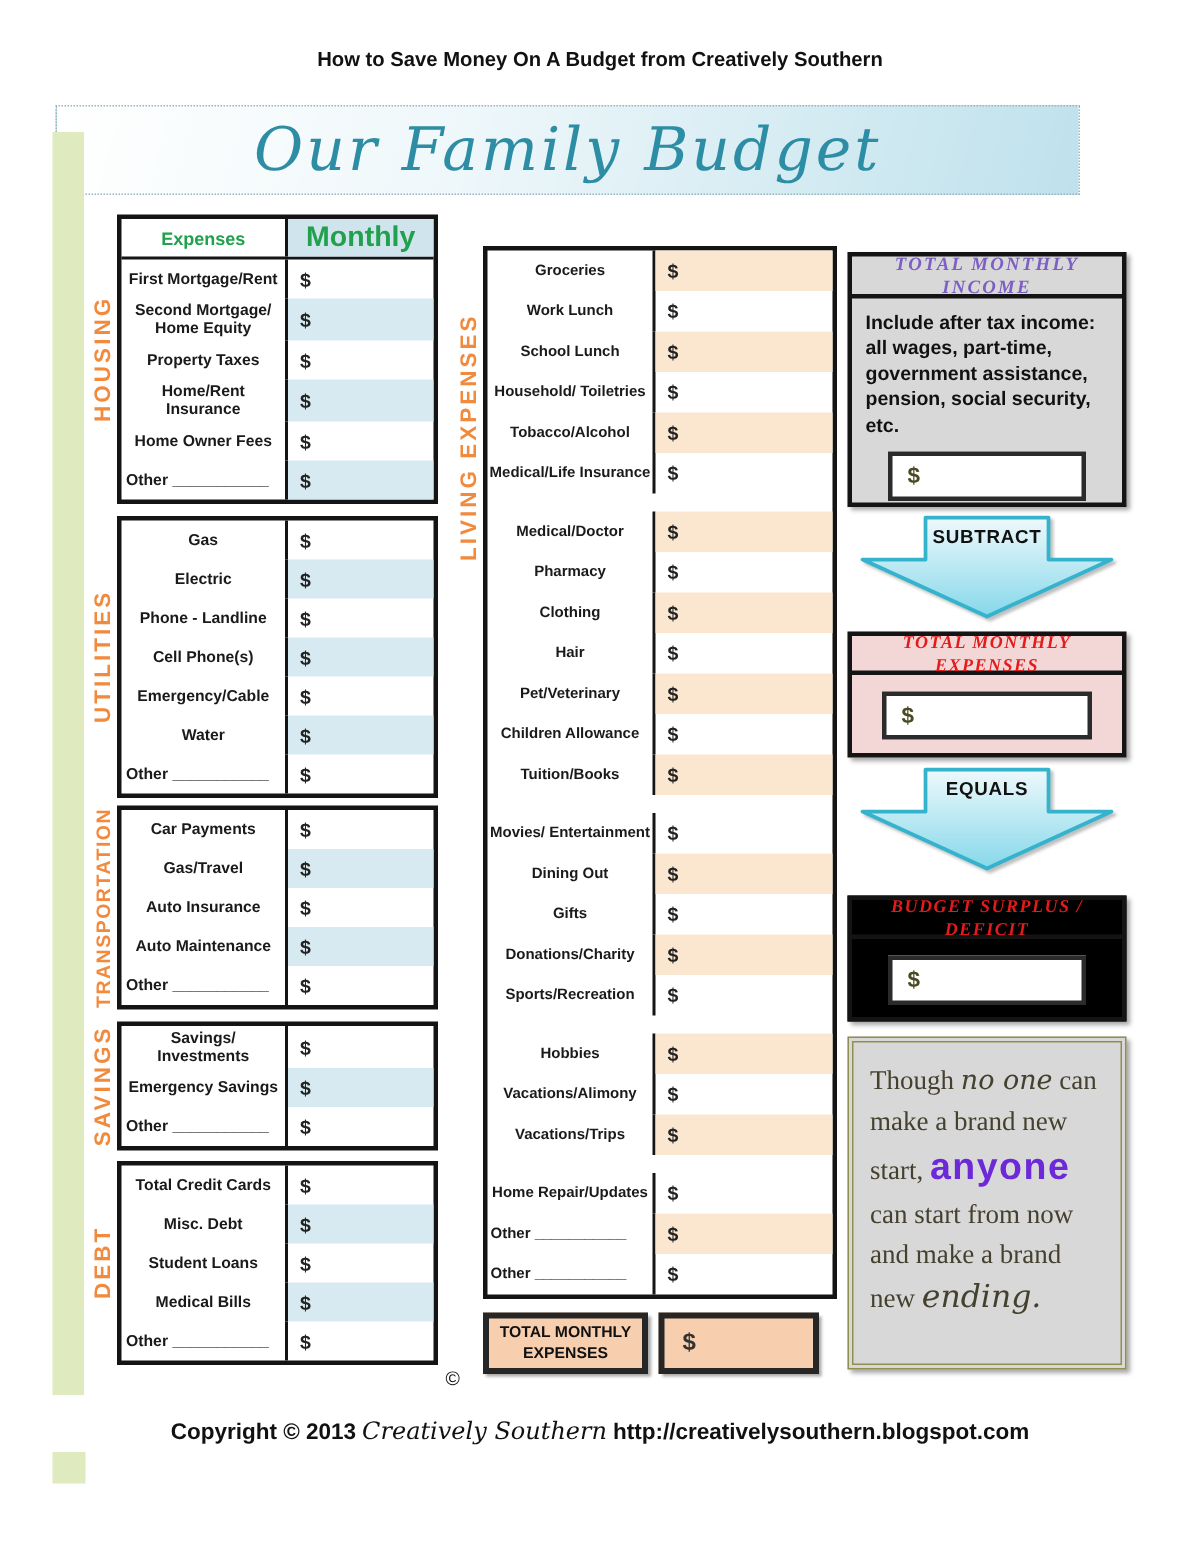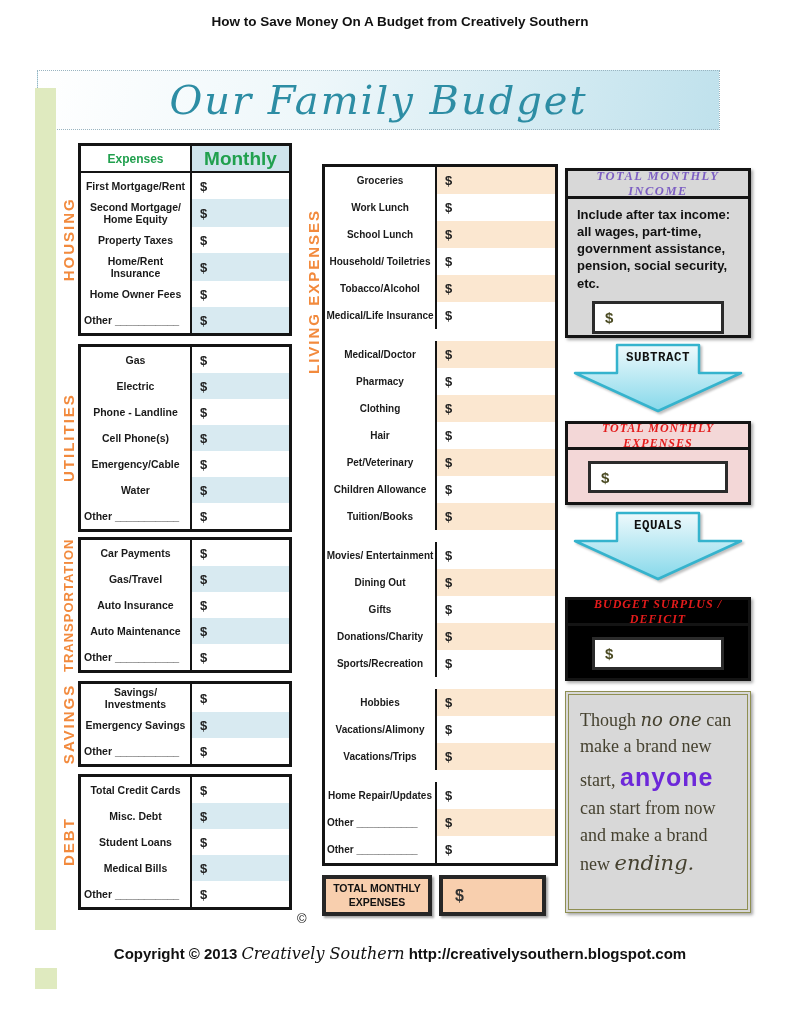--- a/index.html
+++ b/index.html
@@ -3,21 +3,21 @@
 <meta charset="utf-8">
 <style>
   * { margin:0; padding:0; box-sizing:border-box; }
   html,body { background:#ffffff; }
   .page {
     position:relative; width:800px; height:1035px; background:#fff;
     font-family:"Liberation Sans", sans-serif; color:#111; overflow:hidden;
   }
   
   .page-title {
-    position:absolute; top:14px; left:0; width:100%;
+    position:absolute; top:32px; left:0; width:100%;
     text-align:center; font-size:13.5px; font-weight:bold; color:#111;
   }
   .banner {
     position:absolute; left:37px; top:70px; width:683px; height:60px;
     background:linear-gradient(105deg,#ffffff 0%,#eef7fa 40%,#bfe1ec 100%);
     border:1px dotted #9ab4c0;
     display:flex; align-items:center; justify-content:center;
   }
   .banner-title {
     font-family:"DejaVu Serif", serif; font-style:italic;
@@ -116,21 +116,21 @@
   .dollar-input {
     background:#fff; border:3px solid #2b2b2b;
     display:flex; align-items:center; padding-left:10px;
     font-size:15px; font-weight:bold; color:#4a4a22;
   }
   .income-box .dollar-input { width:132px; height:33px; margin:9px auto 0 auto; }
   .arrow-wrap { position:relative; width:186px; height:72px; margin-top:5px; }
   .arrow-wrap svg { filter:drop-shadow(2px 2px 1px rgba(0,0,0,0.25)); }
   .arrow-label {
     position:absolute; top:8px; left:0; width:100%; text-align:center;
-    font-size:12.5px; font-weight:bold; color:#111; letter-spacing:0.5px;font-family:Liberation Mono, monospace;
+    font-size:12.5px; font-weight:bold; color:#111; letter-spacing:0.5px;
   }
   .expenses-box { height:84px; background:#f3d7d7; margin-top:6px; }
   .expenses-box .panel-header { height:26px; color:#e31b1b; font-size:12px; letter-spacing:1px; }
   .expenses-box .dollar-input { width:140px; height:32px; margin:11px auto 0 auto; }
   .equals-arrow { margin-top:6px; }
   .surplus-box { height:84px; background:#000000; margin-top:14px; }
   .surplus-box .panel-header { height:26px; color:#e31b1b; font-size:12px; letter-spacing:1px; }
   .surplus-box .dollar-input { width:132px; height:33px; margin:11px auto 0 auto; }
   .quote-box {
     height:222px; background:#d8d8d8; margin-top:10px;

